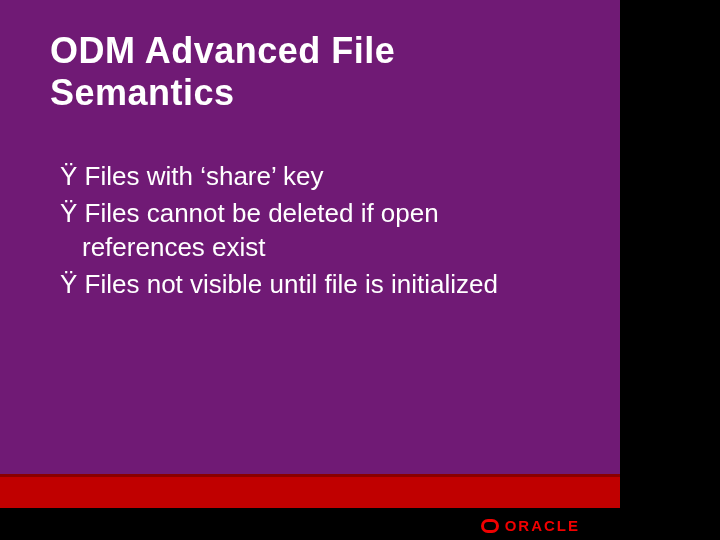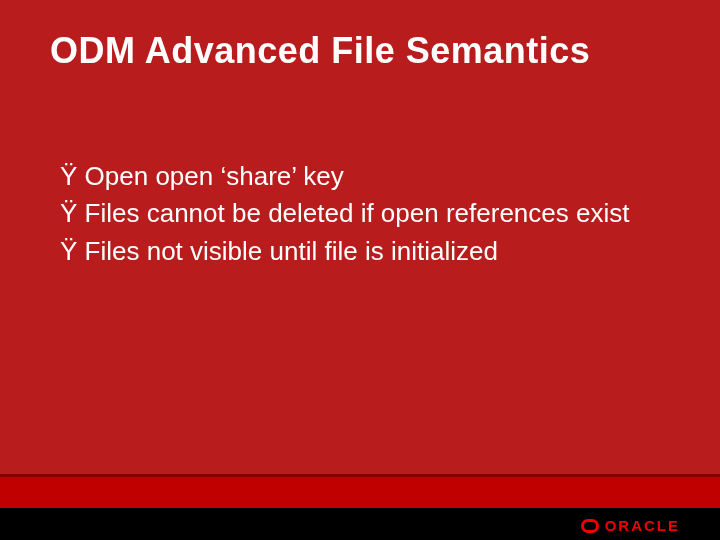--- a/index.html
+++ b/index.html
@@ -1,20 +1,20 @@
 <!DOCTYPE html>
 <html><head>
 <meta charset="utf-8">
 <style>
   * { margin: 0; padding: 0; box-sizing: border-box; }
   html, body { width: 720px; height: 540px; background: #000; overflow: hidden; }
   .slide {
-    width: 720px;
+    width: 620px;
     height: 540px;
-    background: #b91c1c;
+    background: #701a75;
     position: relative;
     font-family: Arial, Helvetica, sans-serif;
     color: #fff;
   }
   .title {
     position: absolute;
     top: 30px;
     left: 50px;
     right: 50px;
     font-size: 36px;
@@ -83,21 +83,21 @@
 </head>
 <body>
 
 <div class="slide">
 
   <div class="title">ODM Advanced File Semantics</div>
 
   <div class="body">
     <div class="bullet">
       <span class="mark">Ÿ</span>
-      <span>Open open ‘share’ key</span>
+      <span>Files with ‘share’ key</span>
     </div>
     <div class="bullet">
       <span class="mark">Ÿ</span>
       <span>Files cannot be deleted if open references exist</span>
     </div>
     <div class="bullet">
       <span class="mark">Ÿ</span>
       <span>Files not visible until file is initialized</span>
     </div>
   </div>

